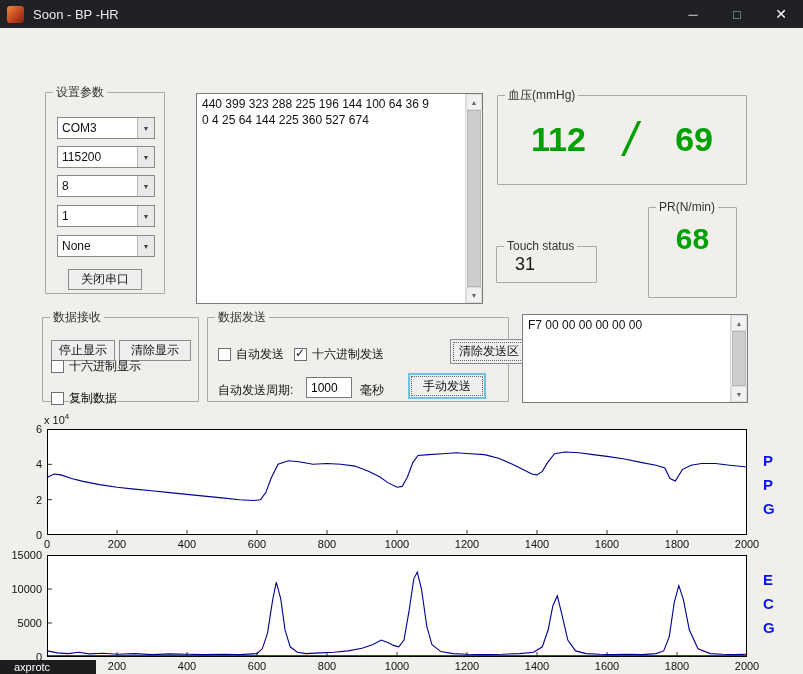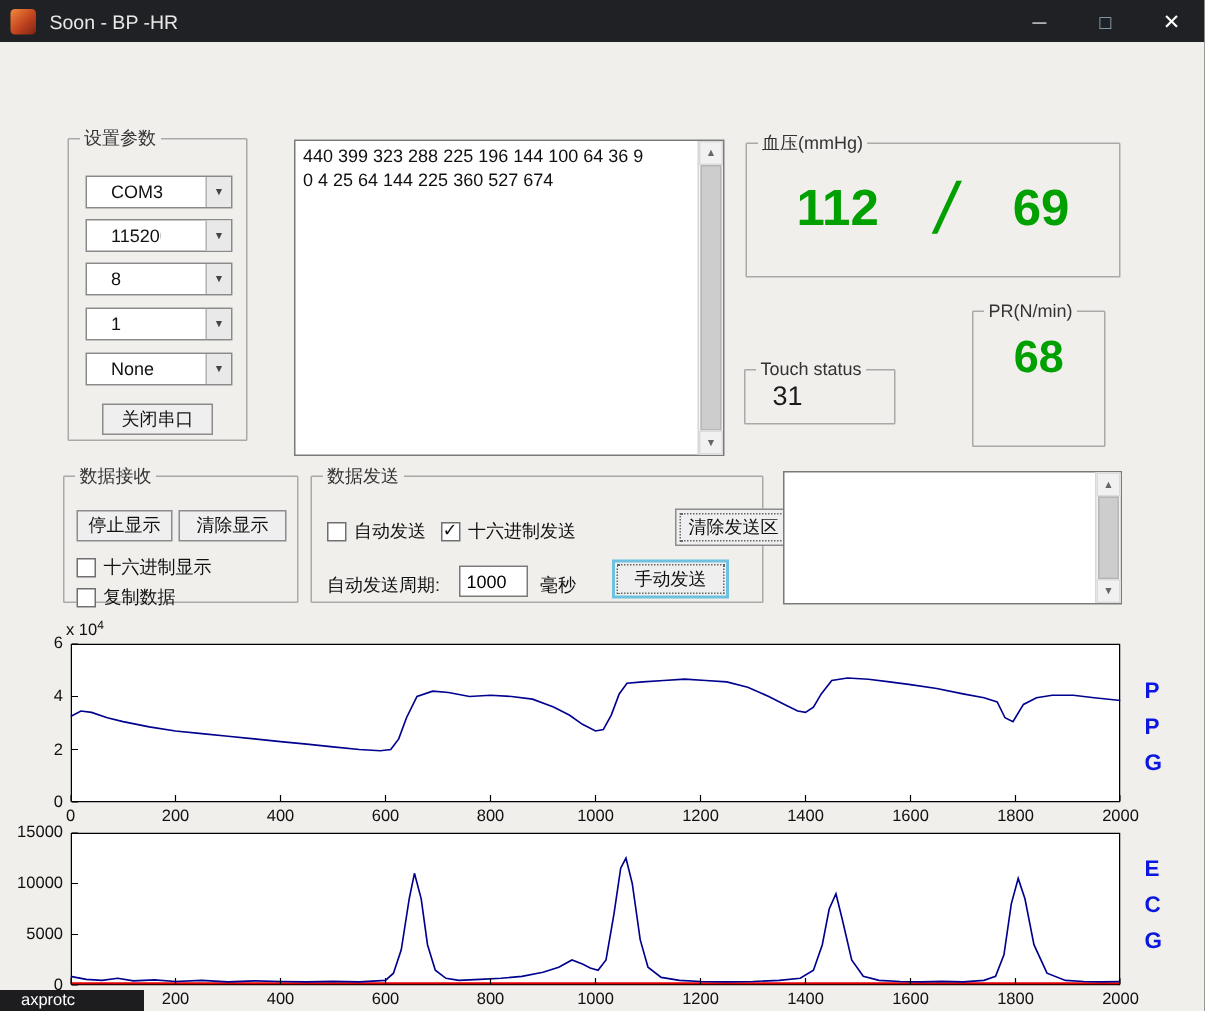--- a/index.html
+++ b/index.html
@@ -24,21 +24,21 @@
   .win-btn.max { color:#9fb8c8; }
   .win-btn.close { color:#ffffff; font-size:14px; }
   
   .site-link { position:absolute; left:57px; top:54px; font-size:15px; color:#0a2fe4; cursor:pointer; }
   
   fieldset.gbox { position:absolute; border:1px solid #a9a9a9; border-radius:1px; padding:0; }
   fieldset.gbox legend { font-size:12px; color:#333; margin-left:7px; padding:0 3px; }
   
   .dropdown { position:absolute; width:98px; height:22px; border:1px solid #8a8a8a;
     background:#fff; display:flex; cursor:pointer; }
-  .dd-value { flex:1; font-size:12px; padding:3px 16px; overflow:hidden; white-space:nowrap; }
+  .dd-value { flex:1; font-size:12px; padding:3px 4px; overflow:hidden; white-space:nowrap; }
   .dd-arrow { width:17px; background:#e9e9e9; border-left:1px solid #b5b5b5;
     display:flex; align-items:center; justify-content:center; font-size:7px; color:#444; }
   
   .btn { position:absolute; background:#efefef; border:1px solid #8c8c8c; font-size:12px; color:#111;
     display:flex; align-items:center; justify-content:center; cursor:pointer; }
   .btn.focus-dotted { outline:1px dotted #666; outline-offset:-4px; }
   .btn.default-glow { border:2px solid #6fc1e0; outline:1px dotted #666; outline-offset:-4px; }
   
   .textbox { position:absolute; background:#fff; border:1px solid #7a7a7a; }
   .tb-content { position:absolute; left:0; top:0; right:18px; bottom:0;
@@ -147,21 +147,21 @@
 
   <fieldset class="gbox" style="left:496px; top:239px; width:101px; height:44px;">
     <legend>Touch status</legend>
     <div class="touch-num">31</div>
   </fieldset>
 
   <fieldset class="gbox" style="left:42px; top:309px; width:157px; height:93px;">
     <legend>数据接收</legend>
     <div class="btn" style="left:8px; top:14px; width:64px; height:21px;">停止显示</div>
     <div class="btn" style="left:76px; top:14px; width:72px; height:21px;">清除显示</div>
-    <label class="cb" style="left:8px; top:44px;text-align:center;">
+    <label class="cb" style="left:8px; top:32px;text-align:center;">
       <span class="cbx"></span>
       <span>十六进制显示</span>
     </label>
     <label class="cb" style="left:8px; top:64px;">
       <span class="cbx"></span>
       <span>复制数据</span>
     </label>
   </fieldset>
 
   <fieldset class="gbox" style="left:207px; top:309px; width:302px; height:93px;">
@@ -175,20 +175,21 @@
       <span>十六进制发送</span>
     </label>
     <div class="btn focus-dotted" style="left:200px; top:13px; width:78px; height:25px;margin-left:42px;">清除发送区</div>
     <div class="static-lbl" style="left:10px; top:56px;">自动发送周期:</div>
     <input class="num-input" style="left: 98px; top: 51px; width: 46px; height: 21px;" value="1000">
     <div class="static-lbl" style="left:152px; top:56px;">毫秒</div>
     <div class="btn default-glow" style="left:200px; top:47px; width:78px; height:26px;">手动发送</div>
   </fieldset>
 
   <div class="textbox" style="left:522px; top:314px; width:226px; height:89px;">
+    <div class="tb-content">F7 00 00 00 00 00 00</div>
     <div class="vscroll">
       <div class="sb-btn up">▲</div>
       <div class="sb-thumb"></div>
       <div class="sb-btn down">▼</div>
     </div>
   </div>
 
   <div class="chart chart-ppg">
     <div class="multiplier" style="left:44px; top:4px;">
       <span>x 10</span><sup>4</sup>

